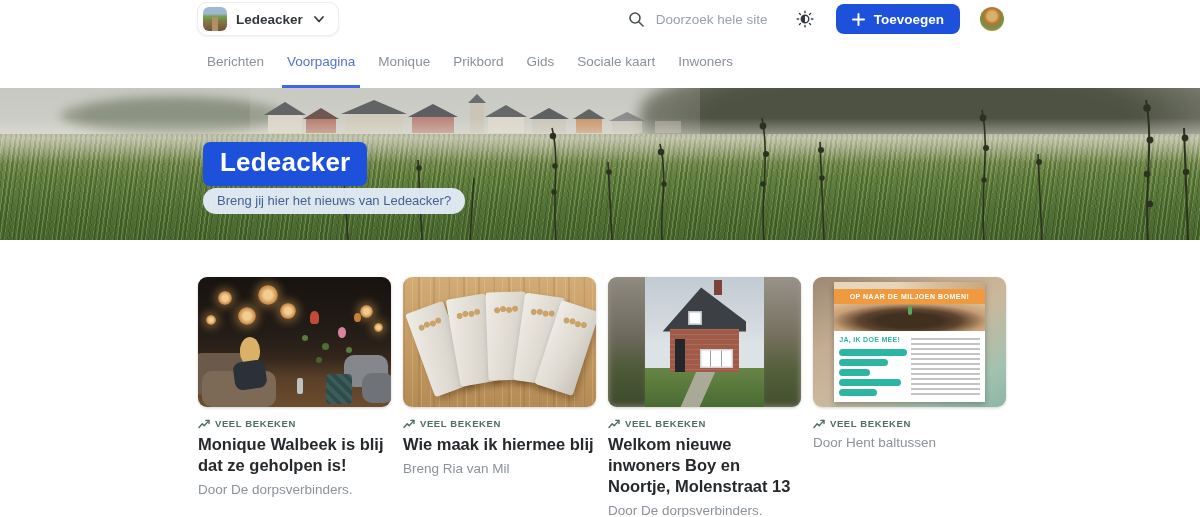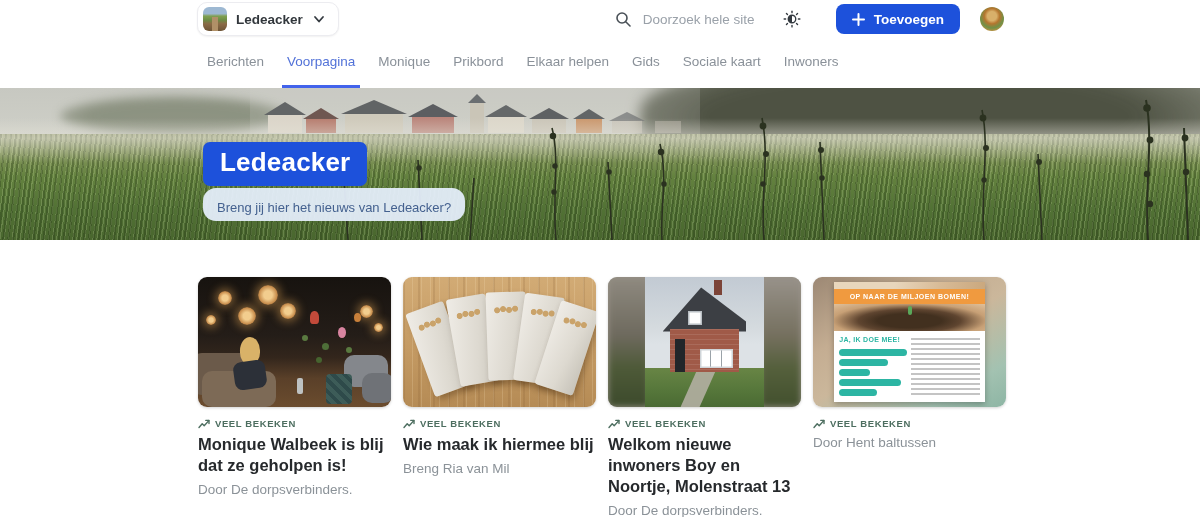--- a/index.html
+++ b/index.html
@@ -15,21 +15,21 @@
     position:relative; overflow:hidden; }
   .community-thumb::after { content:""; position:absolute; left:9px; top:10px; width:6px; height:14px; background:#b09067; }
   .community-label { font-size:13.5px; font-weight:bold; color:#32373c; }
   .header-right { margin-left:auto; display:flex; align-items:center; }
   .search-box { display:flex; align-items:center; gap:11px; }
   .search-box input { border:0; outline:0; font-size:13.5px; width:122px; color:#495057; background:transparent;
     font-family:"Liberation Sans", sans-serif; }
   .search-box input::placeholder { color:#9aa1a9; }
   .icon-btn { background:none; border:0; cursor:pointer; display:flex; align-items:center; padding:0; }
   .theme-toggle { margin-left:18px; }
-  .add-btn { margin-left:35px; display:flex; align-items:center; gap:9px; background:#1d51db; color:#fff; border:0;
+  .add-btn { margin-left:22px; display:flex; align-items:center; gap:9px; background:#1d51db; color:#fff; border:0;
     border-radius:8px; height:30px; padding:0 16px; font-size:13.5px; font-weight:bold; cursor:pointer;
     font-family:"Liberation Sans", sans-serif; }
   .avatar { margin-left:20px; width:24px; height:24px; border-radius:50%; border:0; cursor:pointer;
     background:radial-gradient(circle at 50% 38%, #d8b06a 0 24%, #b5762f 40%, #6f9147 62%, #c98f3f 82%, #8a6a2f 100%); }
 
   nav { height:50px; background:#fff; display:flex; align-items:stretch; padding-left:202px; }
   .tab { display:flex; align-items:center; padding:0 5px; margin-right:13px; font-size:13.5px; color:#8a9199;
     text-decoration:none; border-bottom:3px solid transparent; cursor:pointer; }
   .tab.active { color:#5272d8; border-bottom-color:#4263eb; }
 
@@ -46,21 +46,21 @@
     background:linear-gradient(180deg, rgba(230,228,218,0) 0%, rgba(230,228,218,.55) 45%, rgba(230,228,218,0) 100%); }
   .field { position:absolute; left:0; bottom:0; width:100%; height:106px;
     background-image:
       repeating-linear-gradient(97deg, rgba(28,44,14,.28) 0 2px, rgba(0,0,0,0) 2px 5px),
       repeating-linear-gradient(-82deg, rgba(216,232,178,.20) 0 1px, rgba(0,0,0,0) 1px 4px),
       linear-gradient(180deg,#a0a67e 0%,#87985e 16%,#64823f 40%,#527235 70%,#49662e 100%); }
   .weeds { position:absolute; left:0; bottom:0; }
   .hero-title { position:absolute; left:203px; top:54px; background:#1d51db; color:#fff; font-size:26px;
     font-weight:bold; padding:5px 17px 8px; border-radius:7px; letter-spacing:.2px; }
   .hero-cta { position:absolute; left:203px; top:100px; background:rgba(228,238,251,.94); color:#44618f;
-    border:0; border-radius:13px; font-size:13px; padding:12px 14px 6px; cursor:pointer;
+    border:0; border-radius:13px; font-size:13px; padding:5px 14px 6px; cursor:pointer;
     font-family:"Liberation Sans", sans-serif; }
 
   
   .cards { display:flex; gap:12px; padding:37px 0 0 198px; }
   .card { width:193px; cursor:pointer; }
   .card-img { position:relative; width:193px; height:130px; border-radius:9px; overflow:hidden;
     box-shadow:0 1px 3px rgba(0,0,0,.18); }
   .card-badge { display:flex; align-items:center; gap:5px; margin-top:11px; color:#4d6e60;
     font-size:9.5px; font-weight:bold; letter-spacing:.6px; }
   .card-title { margin-top:5px; font-size:16.5px; font-weight:bold; color:#26292c; line-height:1.27; }
@@ -174,21 +174,20 @@
         <span>Toevoegen</span>
       </button>
       <button class="avatar"></button>
     </div>
   </div>
   <nav>
     <a class="tab">Berichten</a>
     <a class="tab active">Voorpagina</a>
     <a class="tab">Monique</a>
     <a class="tab">Prikbord</a>
-    <a class="tab">Elkaar helpen</a>
     <a class="tab">Gids</a>
     <a class="tab">Sociale kaart</a>
     <a class="tab">Inwoners</a>
   </nav>
 </header>
 
 <section class="hero">
   <div class="treeleft"></div>
   <div class="treemass"></div>
   <svg class="skyline" width="1200" height="60" viewBox="0 0 1200 60">

